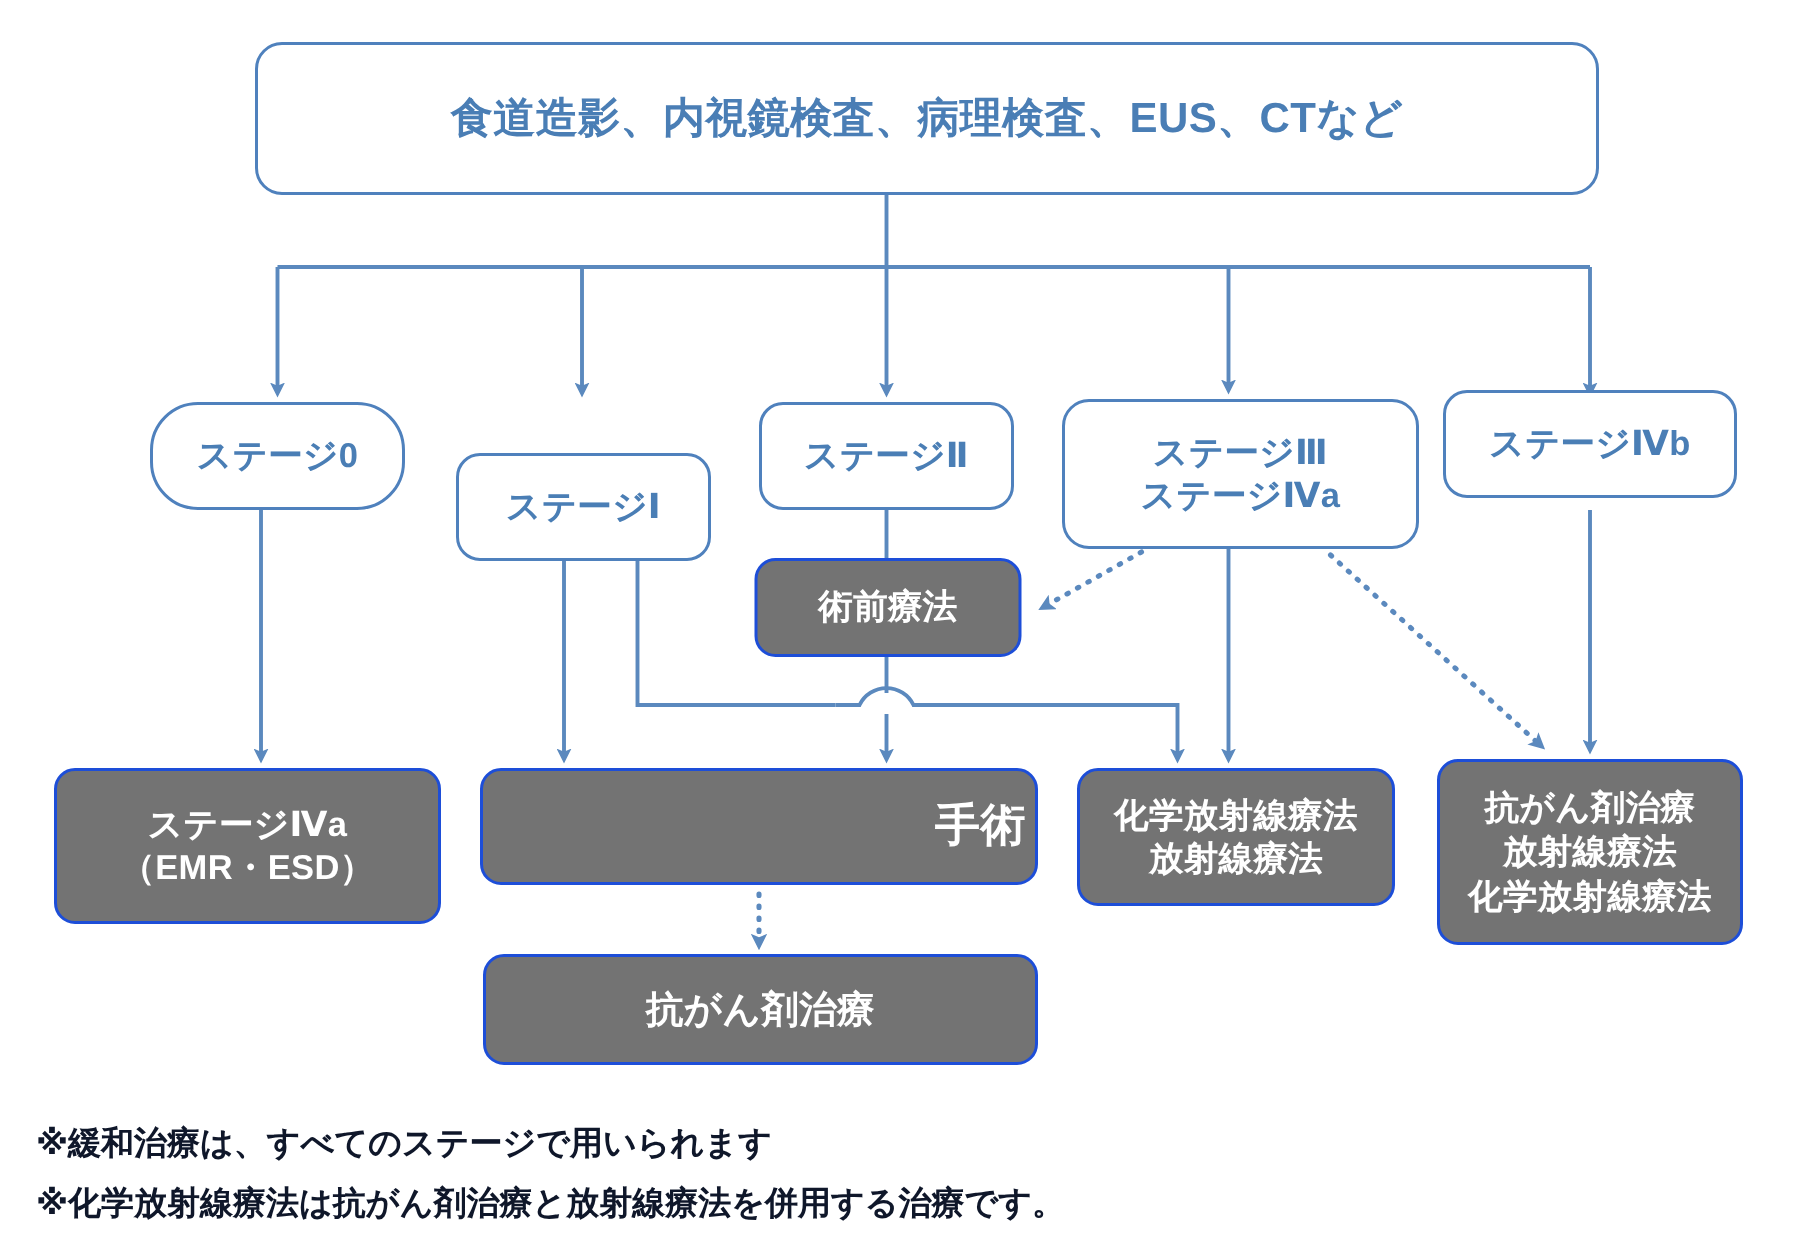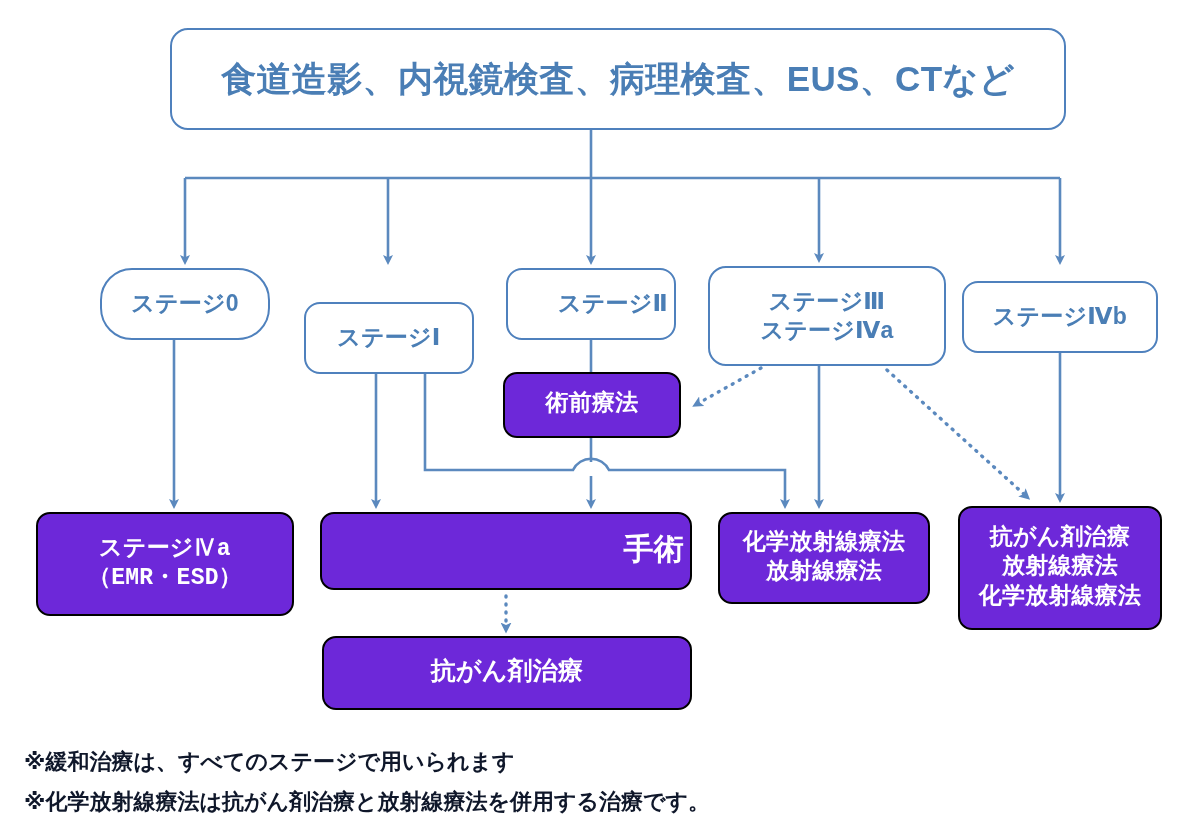--- a/index.html
+++ b/index.html
@@ -36,45 +36,44 @@
     line-height: 1.28;
     letter-spacing: 0.01em;
     font-weight: bold;
   }
   .node.outline {
     background: #ffffff;
     border: 2px solid #4F81BD;
     color: #4A7EB5;
   }
   .node.filled {
-    background: #6d28d9;
-    border: 2px solid #000000;
+    background: #737373;
+    border: 2px solid #1d4ed8;
     color: #ffffff;
-    font-family: Liberation Mono, monospace;
   }
   .node .lines {
     width: 100%;
     padding: 0 6px;
     box-sizing: border-box;
   }
   .node .lines > div {
     white-space: nowrap;
   }
 
   
   #node-diagnosis {
     left: 170px; top: 28px; width: 896px; height: 102px;
     border-radius: 18px;
-    font-size: 35px;
+    font-size: 28px;
   }
   #node-stage0   { left: 100px; top: 268px; width: 170px; height: 72px; border-radius: 32px; font-size: 23px; }
   #node-stage1   { left: 304px; top: 268px; width: 170px; height: 72px; border-radius: 16px; font-size: 23px; margin-top: 34px; }
-  #node-stage2   { left: 506px; top: 268px; width: 170px; height: 72px; border-radius: 16px; font-size: 23px; text-align: right; }
+  #node-stage2   { left: 506px; top: 268px; width: 170px; height: 72px; border-radius: 16px; font-size: 23px; }
   #node-stage3   { left: 708px; top: 266px; width: 238px; height: 100px; border-radius: 18px; font-size: 23px; align-items: center; }
-  #node-stage4b  { left: 962px; top: 281px; width: 196px; height: 72px; border-radius: 16px; font-size: 23px; }
+  #node-stage4b  { left: 962px; top: 260px; width: 196px; height: 72px; border-radius: 16px; font-size: 23px; }
 
   #node-preop    { left: 503px; top: 372px; width: 178px; height: 66px; border-radius: 14px; font-size: 23px; }
   #node-endo     { left: 36px;  top: 512px; width: 258px; height: 104px; border-radius: 14px; font-size: 23px; }
   #node-surgery  { left: 320px; top: 512px; width: 372px; height: 78px; border-radius: 14px; font-size: 30px; text-align: right; }
   #node-chemo    { left: 322px; top: 636px; width: 370px; height: 74px; border-radius: 14px; font-size: 25px; }
   #node-crt      { left: 718px; top: 512px; width: 212px; height: 92px; border-radius: 14px; font-size: 23px; }
   #node-palliate { left: 958px; top: 506px; width: 204px; height: 124px; border-radius: 14px; font-size: 23px; }
 
   
   #footnotes {

